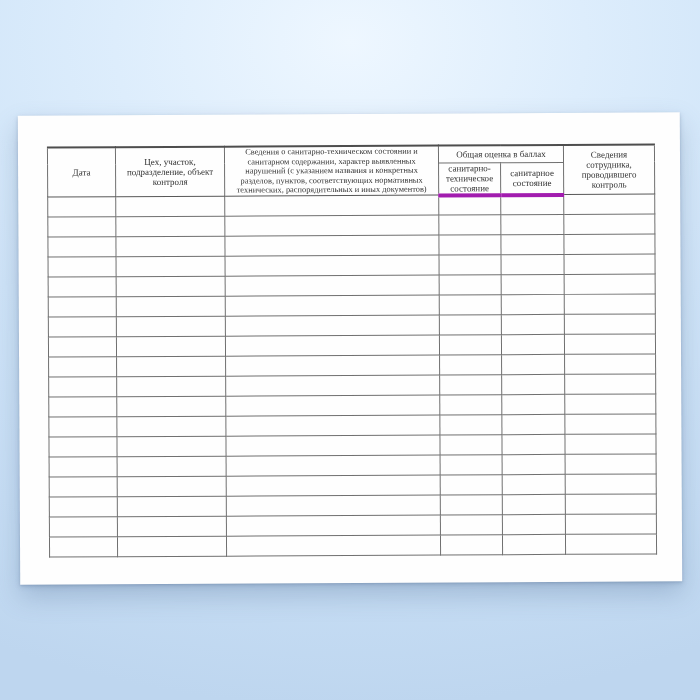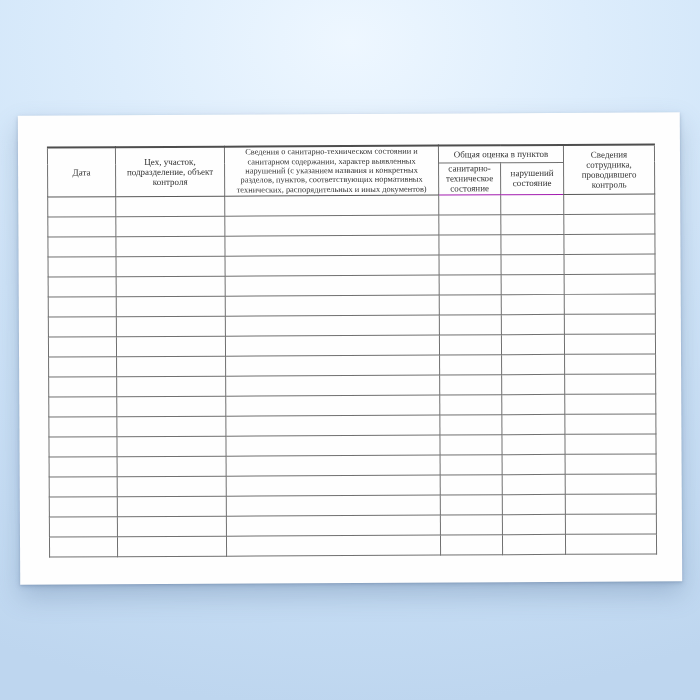--- a/index.html
+++ b/index.html
@@ -66,21 +66,21 @@
     font-size: 8.4px;
     line-height: 9.4px;
   }
   thead tr.group-row {
     height: 17px;
   }
   thead tr.sub-row {
     height: 32px;
   }
   thead tr.sub-row td {
-    border-bottom: 1px solid #a21caf;
+    border-bottom: 4px solid #a21caf;
   }
   thead td[rowspan] {
     border-bottom: 1px solid #585858;
   }
   tbody tr {
     height: 20px;
   }
   tbody td {
     background: #fefefe;
   }
@@ -103,31 +103,31 @@
         <tr class="group-row">
           <td rowspan="2">Дата</td>
           <td rowspan="2">Цех, участок,
 подразделение, объект
 контроля</td>
           <td rowspan="2" class="details-col">Сведения о санитарно-техническом состоянии и
 санитарном содержании, характер выявленных
 нарушений (с указанием названия и конкретных
 разделов, пунктов, соответствующих нормативных
 технических, распорядительных и иных документов)</td>
-          <td colspan="2">Общая оценка в пунктов</td>
+          <td colspan="2">Общая оценка в баллах</td>
           <td rowspan="2">Сведения
 сотрудника,
 проводившего
 контроль</td>
         </tr>
         <tr class="sub-row">
           <td>санитарно-
 техническое
 состояние</td>
-          <td>нарушений
+          <td>санитарное
 состояние</td>
         </tr>
       </thead>
       <tbody>
           <tr>
             <td></td>
             <td></td>
             <td></td>
             <td></td>
             <td></td>

